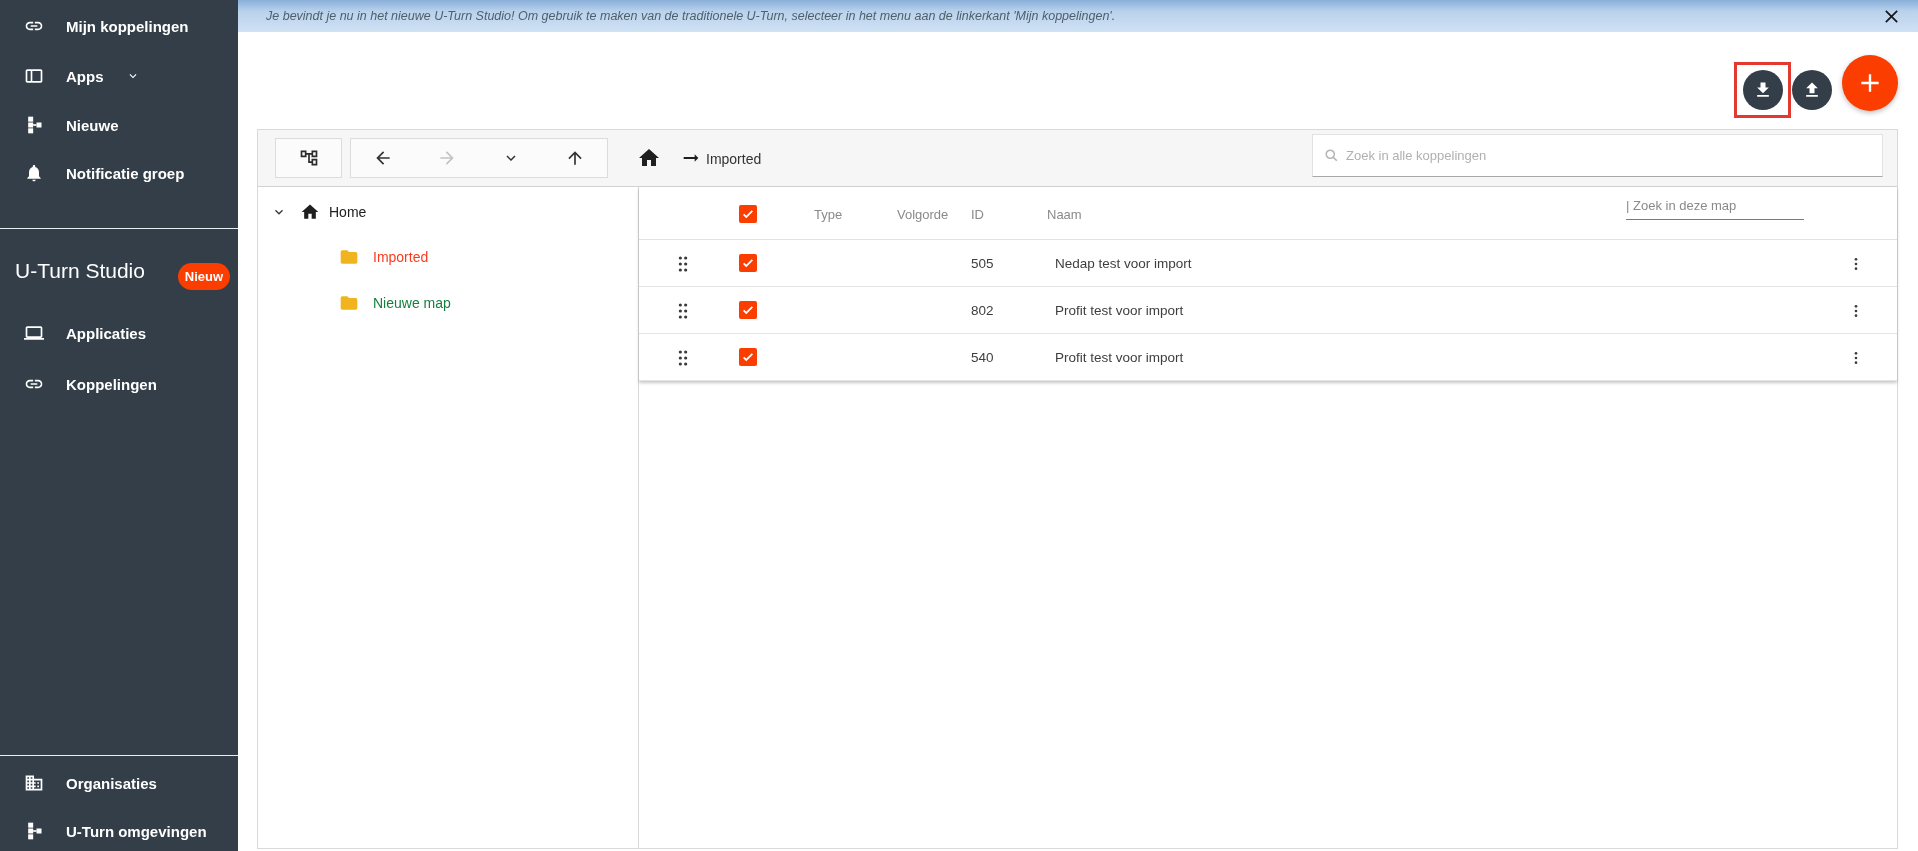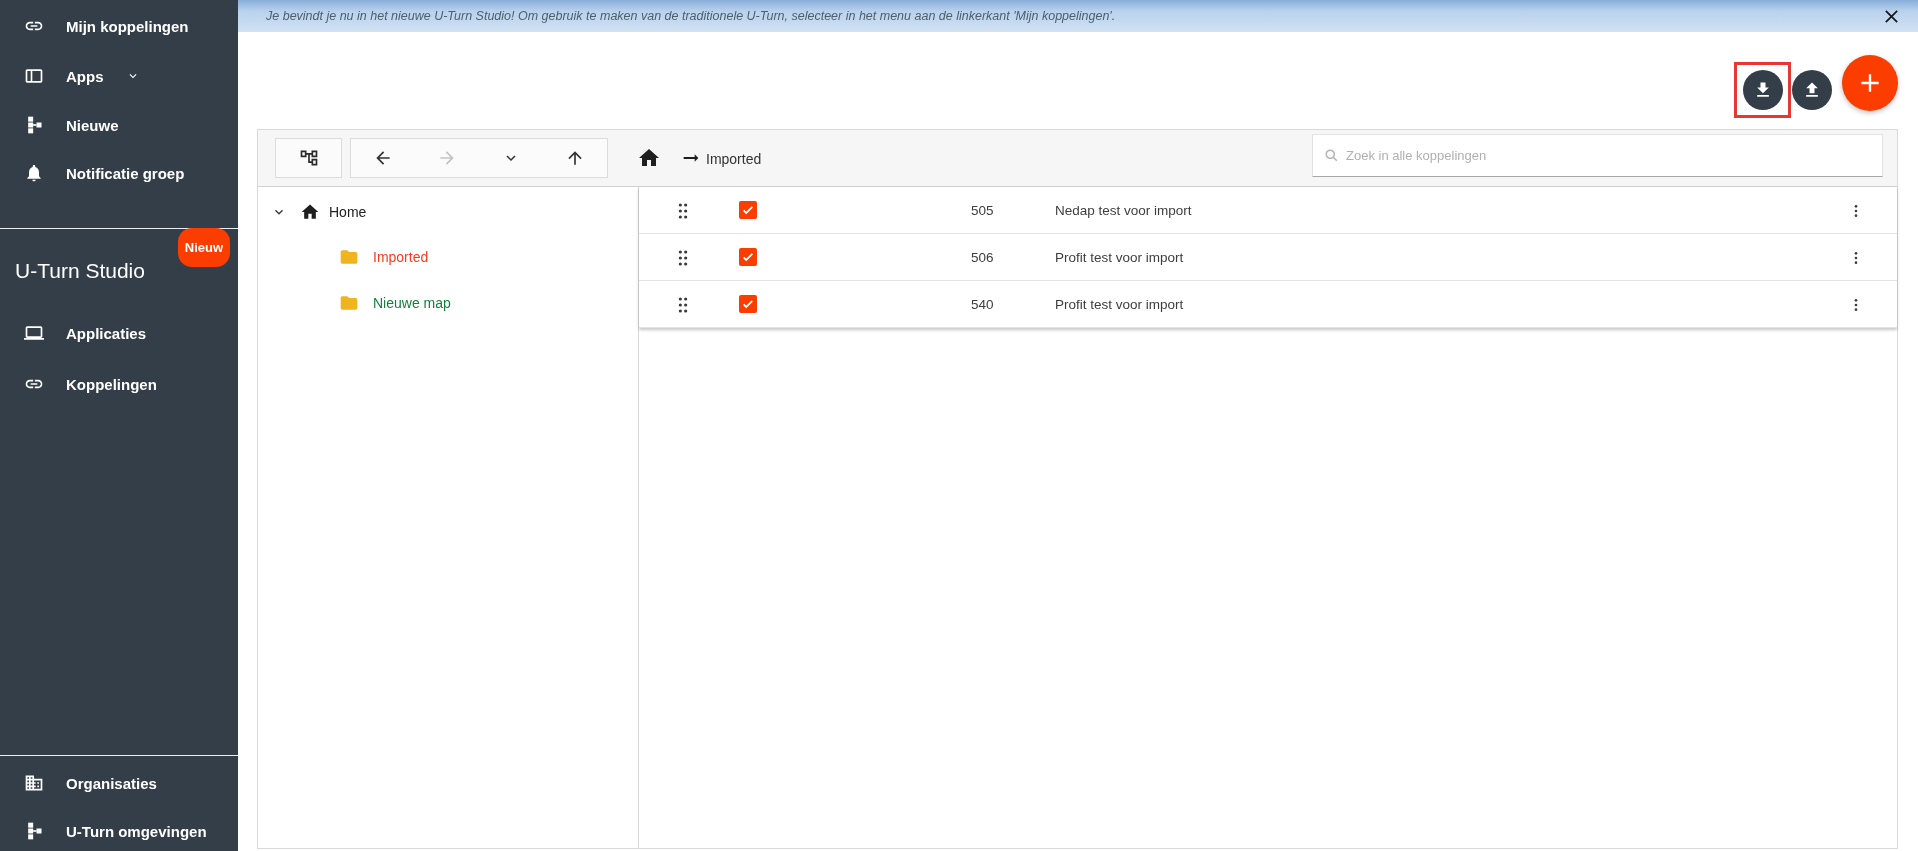--- a/index.html
+++ b/index.html
@@ -19,21 +19,21 @@
     position:absolute; left:0; width:238px; height:40px;
     display:flex; align-items:center; gap:22px; padding-left:24px;
     font-size:15px; font-weight:700; color:#fff; cursor:pointer; white-space:nowrap;
   }
   .nav-item svg { flex:0 0 auto; }
   .side-divider { position:absolute; left:0; width:238px; height:0; border-top:1px solid #e8edf2; }
   .section-title {
     position:absolute; left:15px; top:259px; font-size:21px; font-weight:400; color:#fff;
   }
   .badge {
-    position:absolute; left:178px; top:228px; width:52px; height:39px;
+    position:absolute; left:178px; top:263px; width:52px; height:27px;
     background:#fb3d00; border-radius:14px; color:#fff; font-size:13px; font-weight:700;
     display:flex; align-items:center; justify-content:center;
   }
 
   
   .banner {
     position:absolute; left:238px; top:0; width:1680px; height:32px;
     background:linear-gradient(180deg,#88aed8 0%, #b9d2ec 35%, #d0e1f4 100%);
     display:flex; align-items:center; padding-left:28px;
   }
@@ -359,20 +359,32 @@
                 <path d="M10 4H4c-1.1 0-2 .9-2 2v12c0 1.1.9 2 2 2h16c1.1 0 2-.9 2-2V8c0-1.1-.9-2-2-2h-8l-2-2z"></path>
               </svg>
           </span>
           <span class="lbl">Nieuwe map</span>
         </div>
       </div>
 
       <div class="content">
         <div class="table-block">
 
+          <div class="thead">
+            <span class="checkbox">
+              <svg width="14" height="14" viewBox="0 0 24 24" fill="none" stroke="#fff" stroke-width="3">
+                  <path d="M4.5 12.5l4.5 4.5L19.5 6.5"></path>
+                </svg>
+            </span>
+            <span class="col-label col-type">Type</span>
+            <span class="col-label col-volgorde">Volgorde</span>
+            <span class="col-label col-id">ID</span>
+            <span class="col-label col-naam">Naam</span>
+            <input class="map-search" type="text" placeholder="| Zoek in deze map" style="">
+          </div>
 
           <div class="trow">
             <span class="drag-handle">
               <svg width="16" height="20" viewBox="0 0 24 30" fill="currentColor">
                   <circle cx="8" cy="6" r="2.4"></circle>
                   <circle cx="16" cy="6" r="2.4"></circle>
                   <circle cx="8" cy="15" r="2.4"></circle>
                   <circle cx="16" cy="15" r="2.4"></circle>
                   <circle cx="8" cy="24" r="2.4"></circle>
                   <circle cx="16" cy="24" r="2.4"></circle>
@@ -403,21 +415,21 @@
                   <circle cx="16" cy="15" r="2.4"></circle>
                   <circle cx="8" cy="24" r="2.4"></circle>
                   <circle cx="16" cy="24" r="2.4"></circle>
                 </svg>
             </span>
             <span class="checkbox">
               <svg width="14" height="14" viewBox="0 0 24 24" fill="none" stroke="#fff" stroke-width="3">
                   <path d="M4.5 12.5l4.5 4.5L19.5 6.5"></path>
                 </svg>
             </span>
-            <span class="cell-id">506</span>
+            <span class="cell-id">802</span>
             <span class="cell-name">Profit test voor import</span>
             <button class="kebab">
               <svg width="16" height="16" viewBox="0 0 24 24" fill="currentColor">
                   <circle cx="12" cy="5" r="2"></circle>
                   <circle cx="12" cy="12" r="2"></circle>
                   <circle cx="12" cy="19" r="2"></circle>
                 </svg>
             </button>
           </div>
 

